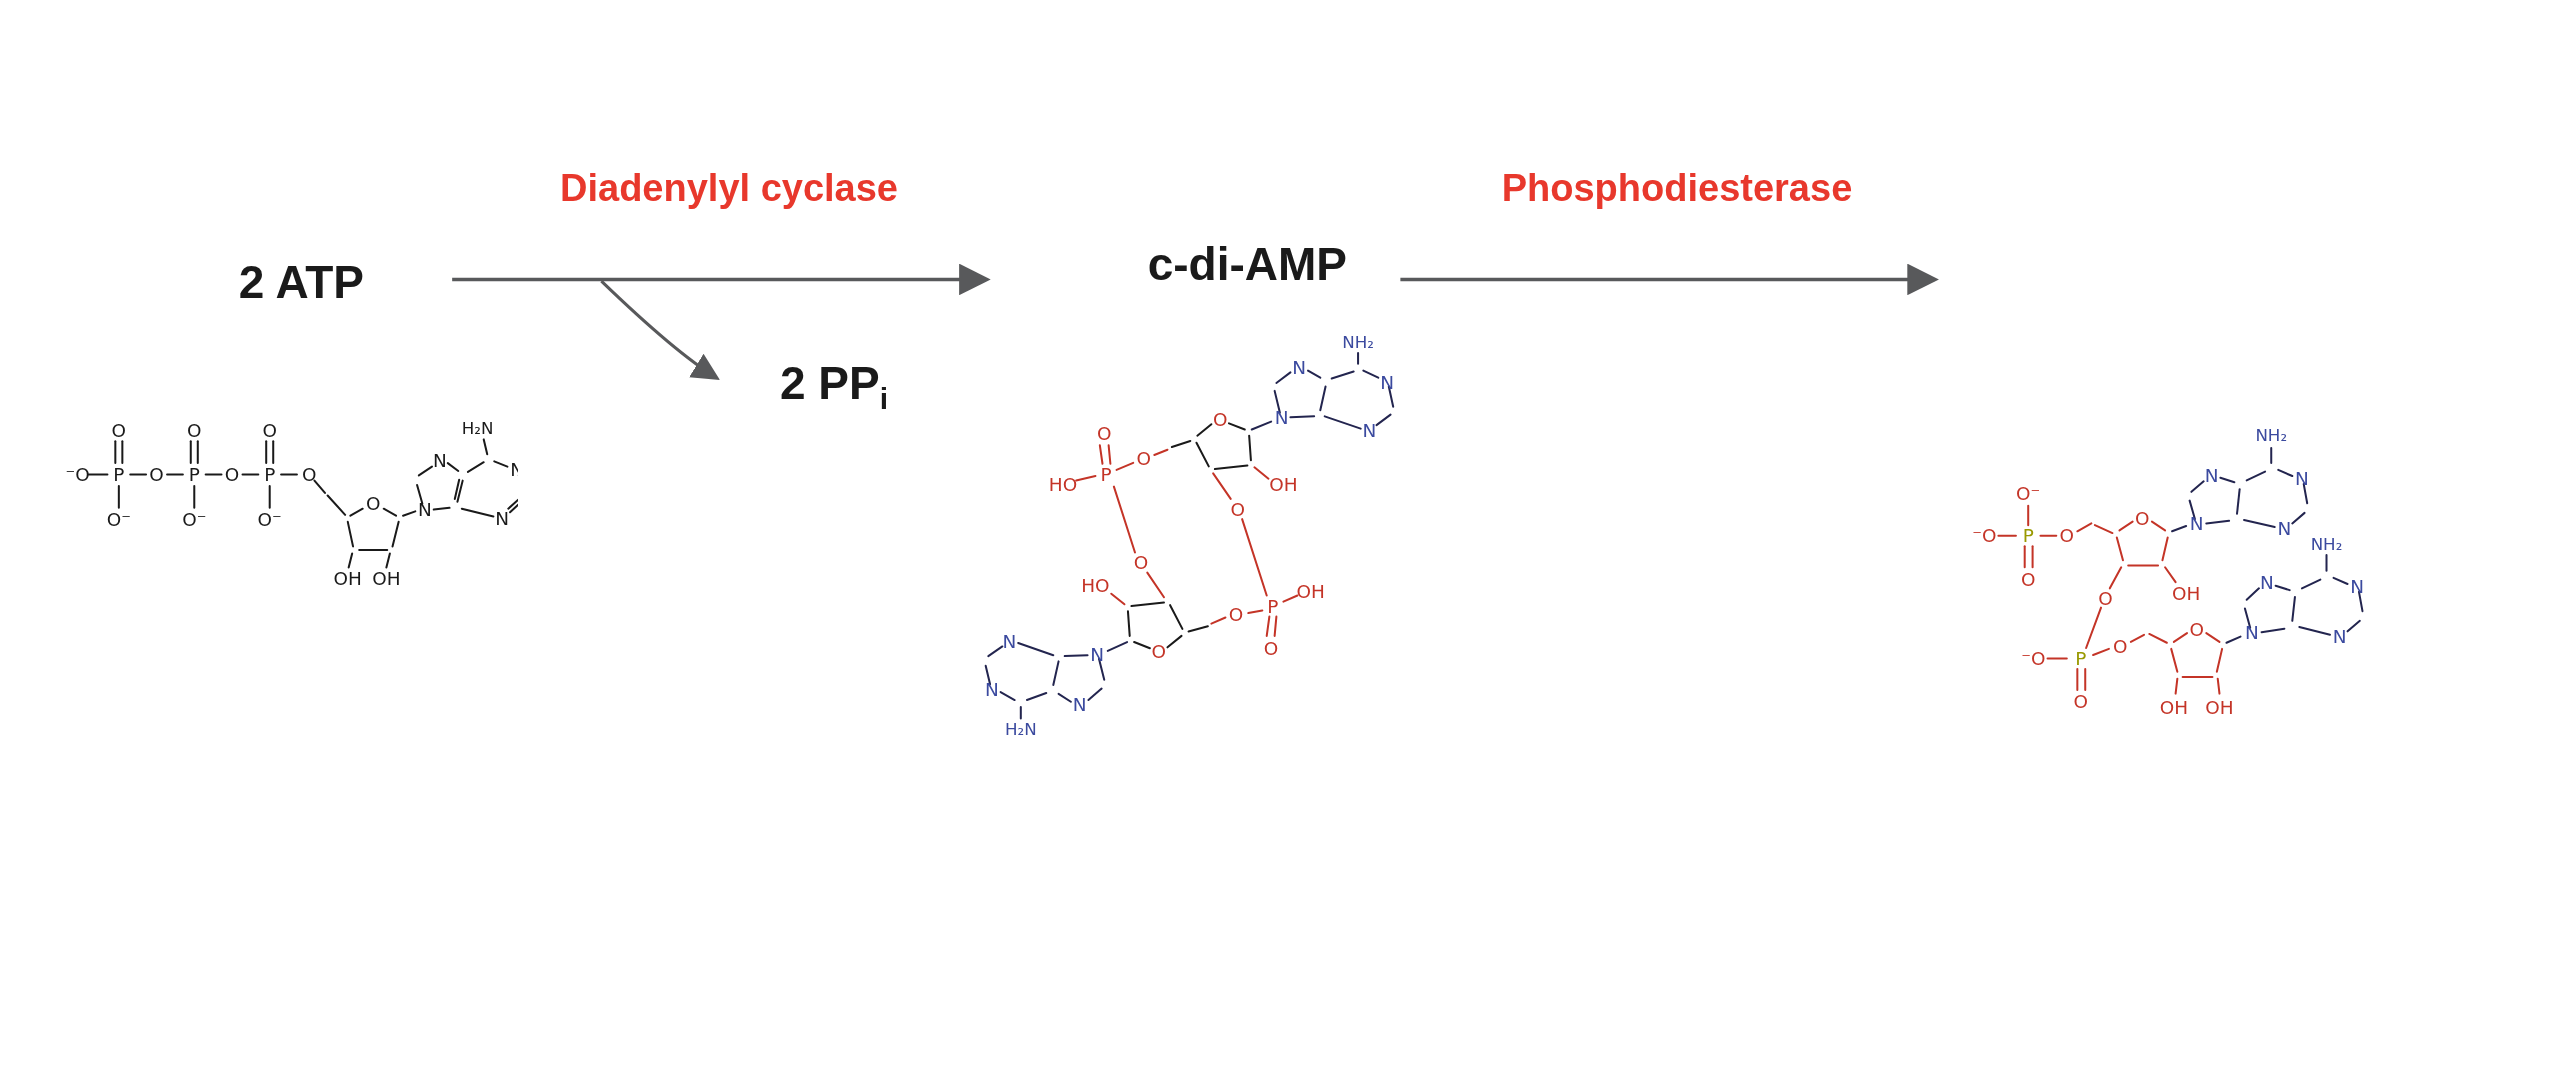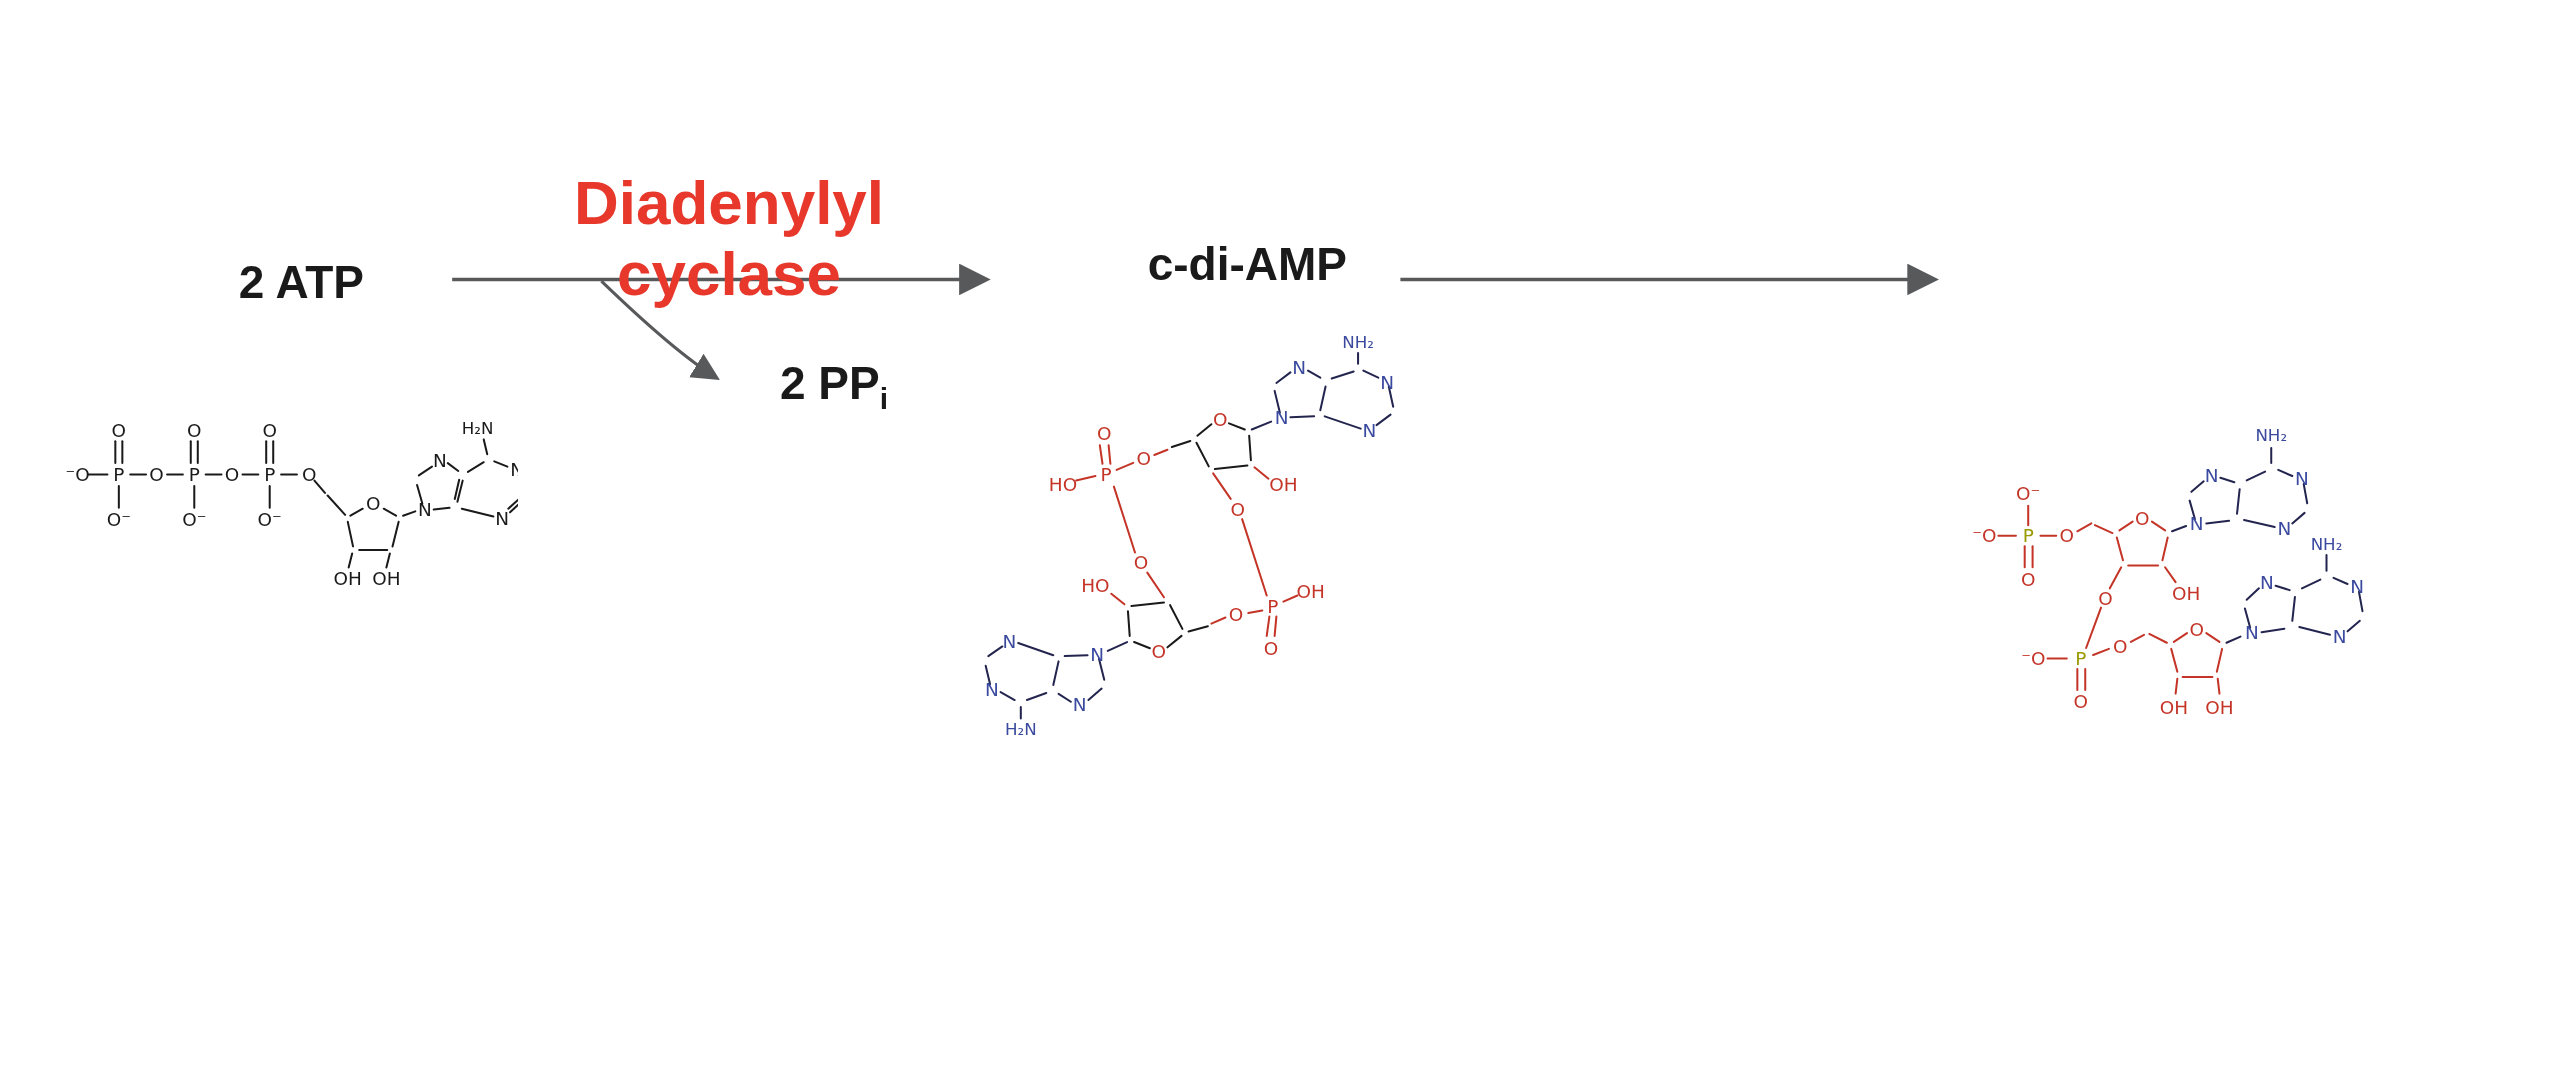--- a/index.html
+++ b/index.html
@@ -1,19 +1,19 @@
 <!DOCTYPE html>
 <html style="font-size:14px"><head>
 <meta charset="utf-8">
 <style>
   html,body{margin:0;padding:0;background:#ffffff;}
   #canvas{position:relative;width:2576px;height:1083px;background:#ffffff;overflow:hidden;
           font-family:"Liberation Sans", sans-serif;}
   .rxn-label{position:absolute;font-weight:bold;font-size:46px;color:#1a1a1a;text-align:right;}
-  .enzyme-label{position:absolute;font-weight:bold;font-size:62px;color:#e8382c;text-align:center;}
+  .enzyme-label{position:absolute;font-weight:bold;font-size:38px;color:#e8382c;text-align:center;}
   .rxn-label sub{font-size:30px;}
   svg{position:absolute;}
   svg text{font-family:"DejaVu Sans", sans-serif;font-size:21px;font-weight:500;
            text-anchor:middle;dominant-baseline:central;}
   .bonds-black line{stroke:#1a1a1a;stroke-width:2.3;stroke-linecap:round;}
   .bonds-red line{stroke:#c43427;stroke-width:2.3;stroke-linecap:round;}
   .bonds-navy line{stroke:#23254f;stroke-width:2.3;stroke-linecap:round;}
   .atoms-black text{fill:#1a1a1a;}
   .atoms-red text{fill:#c43427;}
   .atoms-blue text{fill:#3b4a9f;}
@@ -45,20 +45,21 @@
   <div class="rxn-label" style="left:171px;top:255px;width:193px">2 ATP</div>
 
   <div class="enzyme-label" style="left:483px;top:167px;width:492px">Diadenylyl cyclase</div>
 
   <div class="rxn-label" style="left:746px;top:356px;width:176px;text-align:center">
     <span>2 PP</span><sub>i</sub>
   </div>
 
   <div class="rxn-label" style="left:1084px;top:237px;width:263px">c-di-AMP</div>
 
+  <div class="enzyme-label" style="left:1431px;top:167px;width:492px">Phosphodiesterase</div>
 
 
   <svg style="left:53px;top:378px" width="465" height="307" viewBox="0 0 530 350">
     <g class="bonds-black">
 
       <line x1="40" y1="110" x2="62" y2="110"></line>
         <line x1="88" y1="110" x2="106" y2="110"></line>
       <line x1="130" y1="110" x2="148" y2="110"></line>
         <line x1="174" y1="110" x2="192" y2="110"></line>
       <line x1="216" y1="110" x2="234" y2="110"></line>

